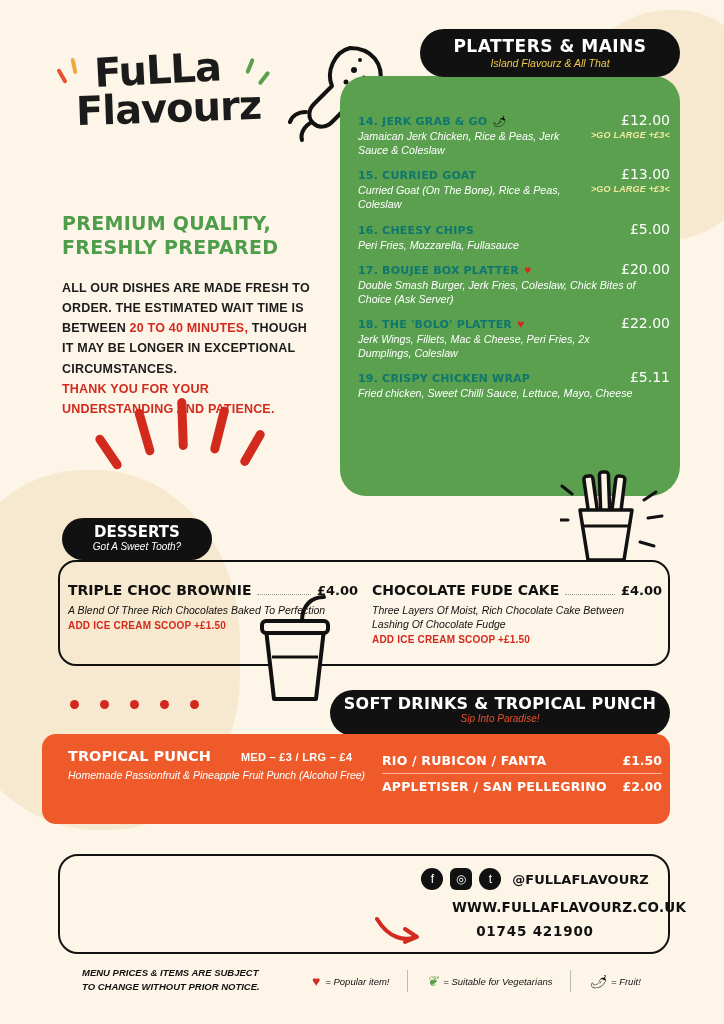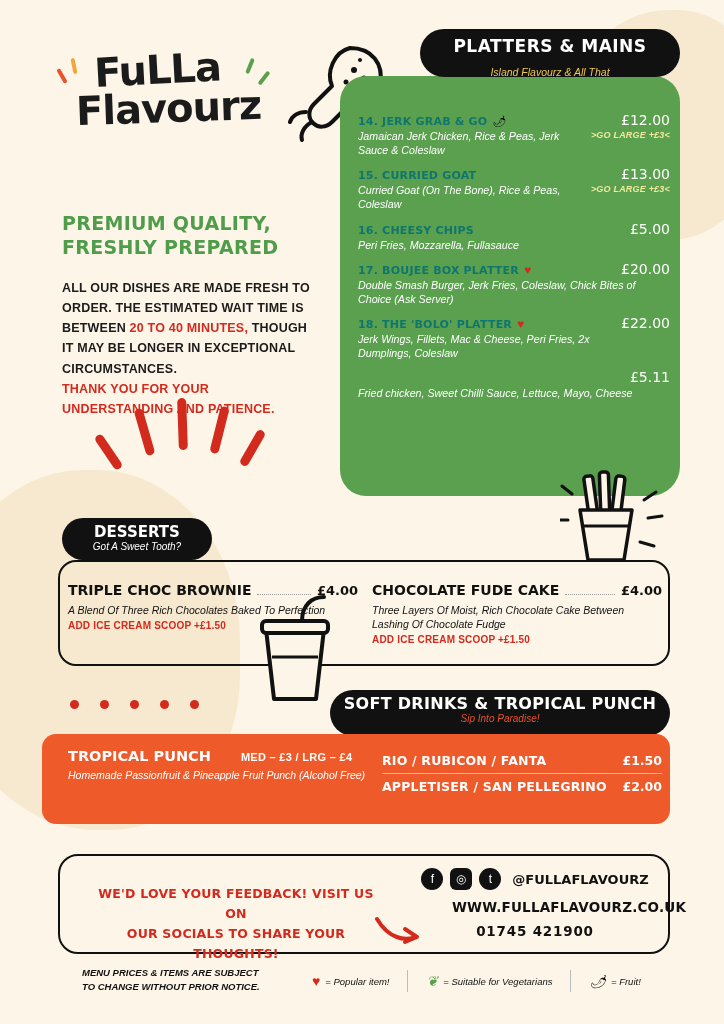--- a/index.html
+++ b/index.html
@@ -50,21 +50,21 @@
     background:#5aa04e; border-radius:26px 26px 30px 26px;
   }
   .black-tab {
     position:absolute; left:420px; top:29px; width:260px; height:48px;
     background:#111; border-radius:24px; text-align:center; padding-top:7px;
   }
   .black-tab .t1 {
     font-family:"DejaVu Sans", sans-serif; font-weight:bold; color:#fff;
     font-size:17px; letter-spacing:0.5px;
   }
-  .black-tab .t2 { color:#f2c94c; font-size:10.5px; font-style:italic; margin-top:10px; }
+  .black-tab .t2 { color:#f2c94c; font-size:10.5px; font-style:italic; margin-top:1px; }
 
   .menu-list { position:absolute; left:358px; top:112px; width:312px; }
   .m-item { margin-bottom:9px; }
   .m-row { display:flex; align-items:baseline; }
   .m-name {
     font-family:"DejaVu Sans", sans-serif; font-weight:bold; font-size:11px;
     color:#0f766e; letter-spacing:0.2px; flex:0 0 auto;
   }
   .m-dots { flex:1 1 auto; }
   .m-price {
@@ -272,20 +272,21 @@
         <span class="m-name">18. THE 'BOLO' PLATTER</span>
         <span class="heart">♥</span>
         <span class="m-dots"></span>
         <span class="m-price">£22.00</span>
       </div>
       <div class="m-desc" style="max-width:280px;">Jerk Wings, Fillets, Mac &amp; Cheese, Peri Fries, 2x Dumplings, Coleslaw</div>
     </div>
 
     <div class="m-item">
       <div class="m-row">
+        <span class="m-name">19. CRISPY CHICKEN WRAP</span>
         <span class="m-dots"></span>
         <span class="m-price">£5.11</span>
       </div>
       <div class="m-desc" style="max-width:280px;">Fried chicken, Sweet Chilli Sauce, Lettuce, Mayo, Cheese</div>
     </div>
 
   </div>
 
   <svg class="doodle fries" viewBox="0 0 110 100">
     <g stroke="#111" stroke-width="3.5" fill="#fdf6e8" stroke-linejoin="round">
@@ -359,24 +360,20 @@
     </div>
     <div class="soda-div"></div>
     <div class="soda-row">
       <span class="soda-name">APPLETISER / SAN PELLEGRINO</span>
       <span class="soda-dots"></span>
       <span class="soda-price">£2.00</span>
     </div>
   </div>
 
   <div class="foot-box"></div>
-  <div class="feedback">
-    <span>WE'D LOVE YOUR FEEDBACK! VISIT US ON</span><br>
-    <span>OUR SOCIALS TO SHARE YOUR THOUGHTS!</span>
-  </div>
 
   <svg class="arrow" viewBox="0 0 46 30">
     <path d="M2 4 C14 24 30 26 40 22" stroke="#d32a1e" stroke-width="4" fill="none" stroke-linecap="round"></path>
     <path d="M30 14 L42 22 L30 27" stroke="#d32a1e" stroke-width="4" fill="none" stroke-linecap="round" stroke-linejoin="round"></path>
   </svg>
 
   <div class="socials">
     <div class="sico-row">
       <span class="sico">f</span>
       <span class="sico sq">◎</span>

